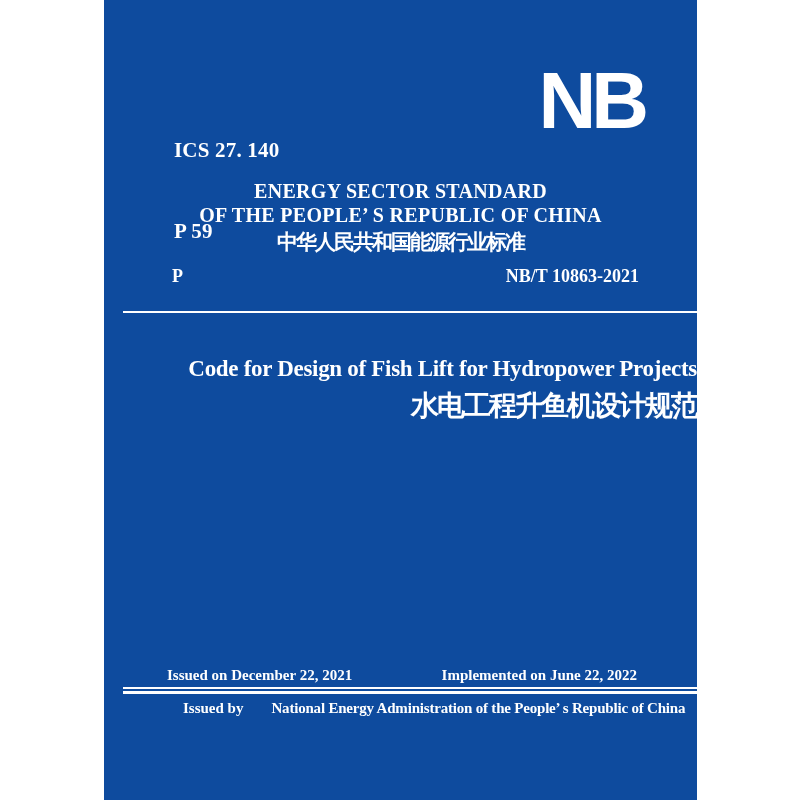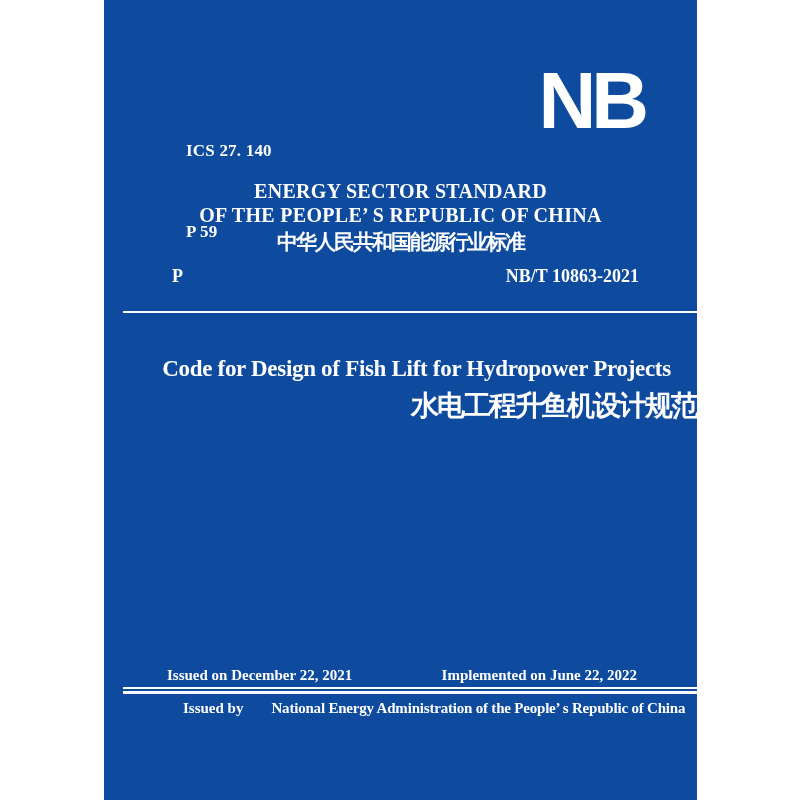--- a/index.html
+++ b/index.html
@@ -22,23 +22,23 @@
     left: 104px;
     top: 0;
     width: 593px;
     height: 800px;
     background: #0e4b9e;
     color: #ffffff;
     font-weight: bold;
   }
   .ics-block {
     position: absolute;
-    left: 82px;
+    left: 70px;
     top: 83px;
-    font-size: 17px;
+    font-size: 21px;
     line-height: 27px;
     letter-spacing: 0.2px;
     white-space: pre;
   }
   .nb-logo {
     position: absolute;
     top: 61px;
     right: 53px;
     font-family: "Liberation Sans", sans-serif;
     font-weight: bold;
@@ -80,25 +80,24 @@
     left: 19px;
     right: 0;
     height: 2px;
     background: #ffffff;
   }
   .title-en {
     position: absolute;
     top: 356px;
     left: 0;
     width: 100%;
-    text-align: center;
+    text-align: right;
     font-size: 23px;
     line-height: 26px;
     letter-spacing: -0.3px;
-    margin-left: 16px;
   }
   .title-zh {
     position: absolute;
     top: 390px;
     left: 0;
     width: 100%;
     text-align: right;
     font-size: 28px;
     line-height: 32px;
     letter-spacing: -2px;

